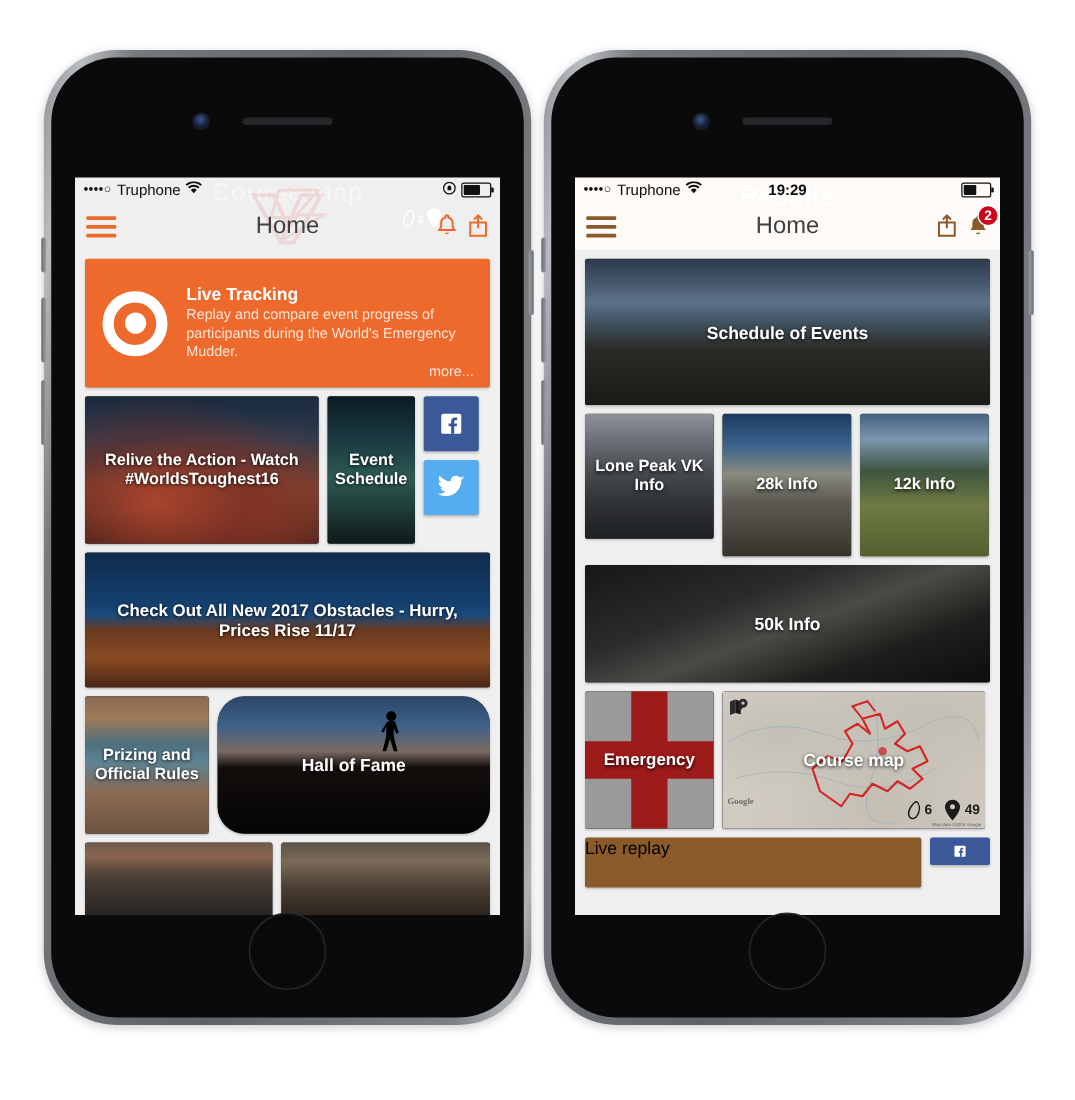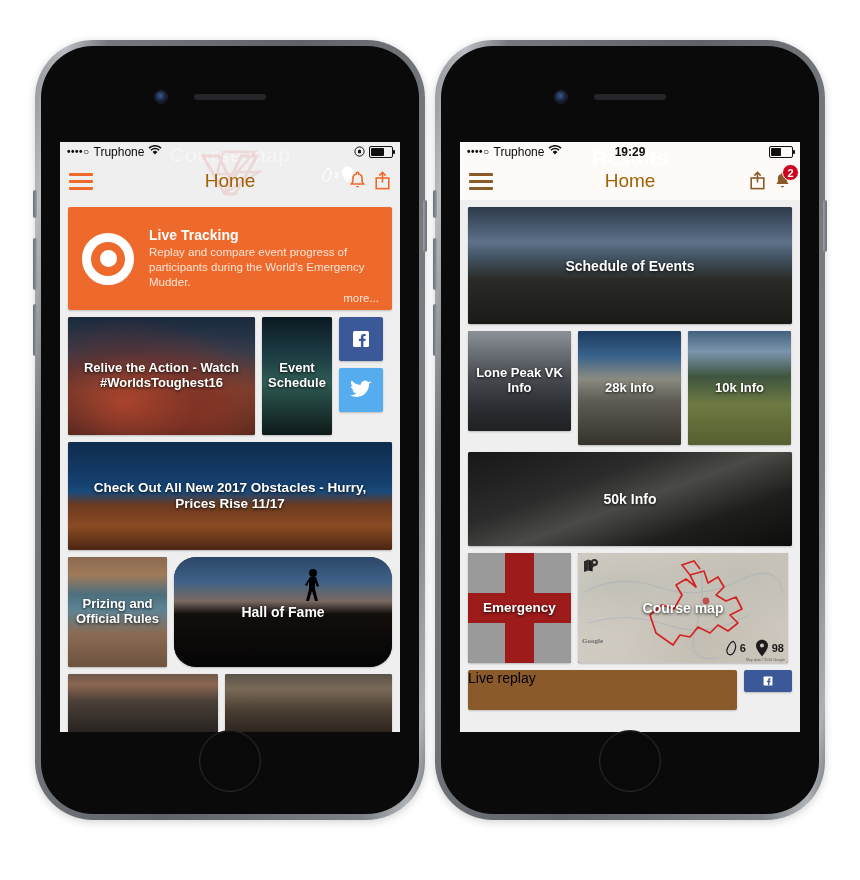--- a/index.html
+++ b/index.html
@@ -98,21 +98,21 @@
     position:relative;
     height:38px;
     display:flex;align-items:center;
     padding:0 9px;
     z-index:5;
   }
   .hamburger{width:24px;display:flex;flex-direction:column;gap:4px;cursor:pointer;}
   .hamburger span{display:block;height:3px;border-radius:1px;background:currentColor;}
   .navtitle{
     position:absolute;left:0;right:0;text-align:center;
-    font-size:19px;color:#a16207;pointer-events:none;
+    font-size:19px;color:#404040;pointer-events:none;
   }
   .navicons{margin-left:auto;display:flex;align-items:center;gap:8px;z-index:2;}
   .navicons .ic{width:17px;height:20px;display:block;}
   .badge{
     position:absolute;top:-7px;right:-8px;
     min-width:17px;height:17px;border-radius:9px;
     background:#d0021b;color:#fff;
     font-size:11px;font-weight:bold;
     display:flex;align-items:center;justify-content:center;
     padding:0 3px;box-sizing:border-box;
@@ -484,21 +484,21 @@
           <div class="card" style="width:103px;height:100px;">
             <div class="ph lonepeak"></div>
             <div class="label" style="font-size:13px;">Lone Peak VK Info</div>
           </div>
           <div class="card" style="width:103px;height:114px;">
             <div class="ph k28"></div>
             <div class="label" style="font-size:13px;">28k Info</div>
           </div>
           <div class="card" style="width:103px;height:114px;">
             <div class="ph k11"></div>
-            <div class="label" style="font-size:13px;">10k Info</div>
+            <div class="label" style="font-size:13px;">12k Info</div>
           </div>
         </div>
 
         <div class="row">
           <div class="card" style="width:100%;height:94px;">
             <div class="ph k50"></div>
             <div class="label" style="font-size:14px;">50k Info</div>
           </div>
         </div>
 
@@ -534,21 +534,21 @@
               </span>
               <div class="cm-stats">
                 <svg width="12" height="16" viewBox="0 0 12 16">
                   <path d="M8.4 1.4c2.1 1.7 2.7 5.3 1.6 8.4-1 2.8-2.8 5-4.7 5-1.8 0-3.2-1.5-3.4-3.5-.3-2.8 1-4.6 2.4-6.6C5.5 3.1 6.8 1.1 8.4 1.4z" fill="none" stroke="#1b1b1b" stroke-width="1.2"></path>
                 </svg>
                 <span>6</span>
                 <svg width="14" height="18" viewBox="0 0 14 18" style="margin-left:6px">
                   <path d="M7 .7C3.6.7 1 3.3 1 6.6c0 4.5 6 10.7 6 10.7s6-6.2 6-10.7C13 3.3 10.4.7 7 .7z" fill="#1b1b1b"></path>
                   <circle cx="7" cy="6.4" r="2" fill="#cdc7bd"></circle>
                 </svg>
-                <span>98</span>
+                <span>49</span>
               </div>
               <div class="cm-google">Google</div>
               <div class="cm-attrib">Map data ©2016 Google</div>
             </div>
             <div class="label" style="font-size:14px;">Course map</div>
           </div>
         </div>
 
         <div class="row">
           <div class="replay" style="flex:1">

